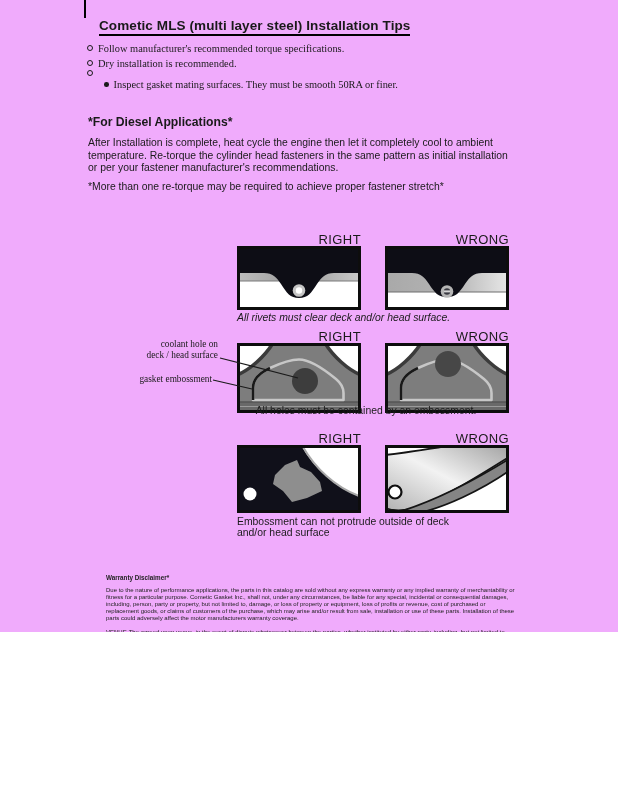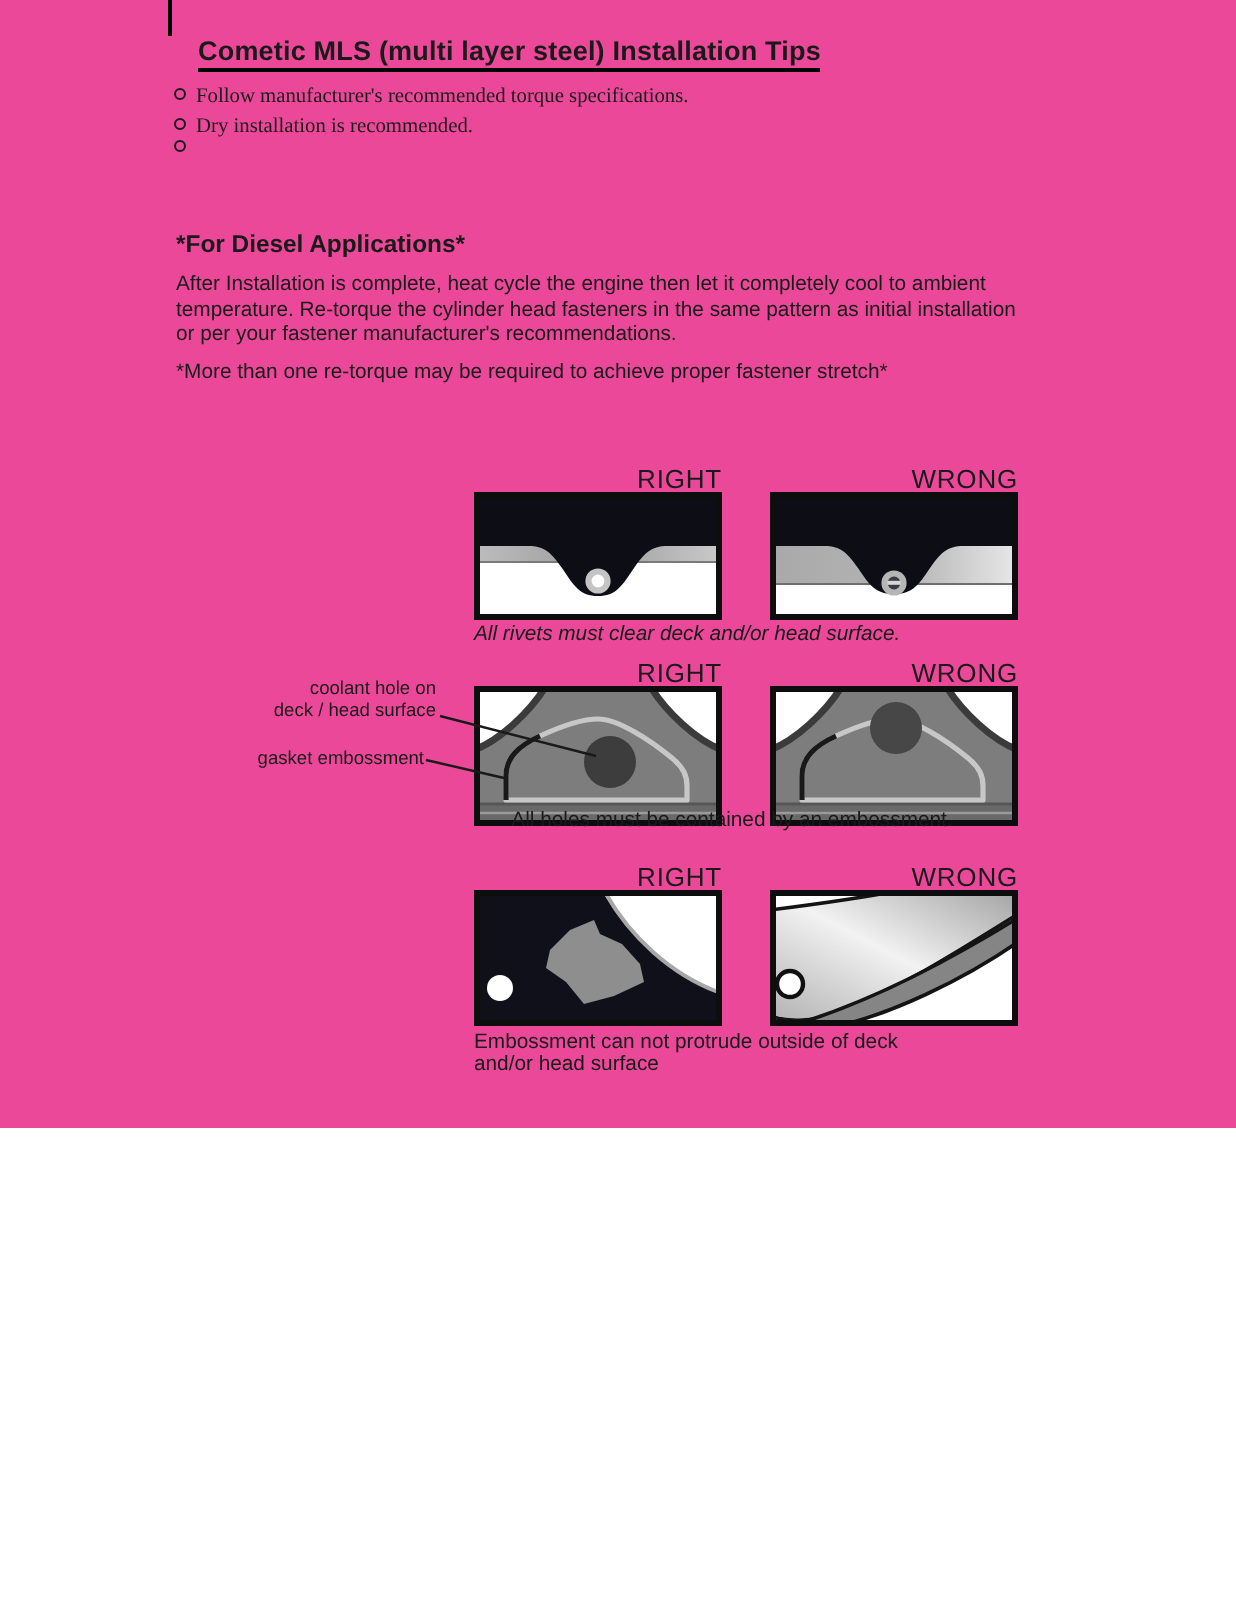--- a/index.html
+++ b/index.html
@@ -1,17 +1,17 @@
 <!DOCTYPE html>
 <html><head>
 <meta charset="utf-8">
 <style>
   html,body{margin:0;padding:0;background:#ffffff;}
   .page{
-    position:relative;width:618px;height:564px;background:#ec4899;overflow:hidden;
+    position:relative;width:618px;height:632px;background:#f0abfc;overflow:hidden;
     font-family:"Liberation Sans",sans-serif;color:#1a1a1a;
   }
   .corner-mark{position:absolute;left:84px;top:0;width:2px;height:18px;background:#000;}
 
   
   .title{
     position:absolute;left:99px;top:18px;
     font-size:13.5px;font-weight:bold;letter-spacing:.1px;
     border-bottom:2px solid #000;padding-bottom:1px;
   }
@@ -31,21 +31,21 @@
   .diesel p{margin:0 0 6px 0;font-size:10.4px;line-height:12.6px;white-space:pre-line;}
   .diesel p.note{}
 
   
   .figures{position:absolute;left:0;top:231px;width:618px;height:320px;}
   .fig-label{position:absolute;width:124px;text-align:right;font-size:13px;letter-spacing:.4px;}
   .fig-box{position:absolute;}
   .fig-box svg{display:block;}
   .fig-caption{position:absolute;font-size:10.4px;line-height:11px;white-space:pre-line;}
   .callout{position:absolute;text-align:right;font-size:9.3px;line-height:11px;}
-  .callout span{display:block;}
+  .callout span{display:block;font-family:Liberation Serif, serif;}
   .leader-svg{position:absolute;left:0;top:0;width:618px;height:320px;pointer-events:none;}
 
   
   .legal{position:absolute;left:106px;top:574px;width:414px;font-size:6px;line-height:7px;color:#222;}
   .legal-h{font-weight:bold;font-size:6.3px;margin:0 0 6px 0;}
   .legal p{margin:0 0 6.5px 0;white-space:pre-line;}
 
   .doc-code{position:absolute;left:389px;top:757px;font-size:12.5px;color:#2a2a2a;}
 </style>
 </head>
@@ -61,20 +61,24 @@
     <div class="bullet-row">
       <span class="marker open"></span>
       <span>Follow manufacturer's recommended torque specifications.</span>
     </div>
     <div class="bullet-row">
       <span class="marker open"></span>
       <span>Dry installation is recommended.</span>
     </div>
     <div class="bullet-row">
       <span class="marker open"></span>
+    </div>
+    <div class="bullet-row sub">
+      <span class="marker solid"></span>
+      <span>Inspect gasket mating surfaces.  They must be smooth 50RA or finer.</span>
     </div>
   </div>
 
   <div class="diesel">
     <div class="diesel-h">*For Diesel Applications*</div>
     <p>After Installation is complete, heat cycle the engine then let it completely cool to ambient
 temperature. Re-torque the cylinder head fasteners in the same pattern as initial installation
 or per your fastener manufacturer's recommendations.</p>
     <p class="note">*More than one re-torque may be required to achieve proper fastener stretch*</p>
   </div>

